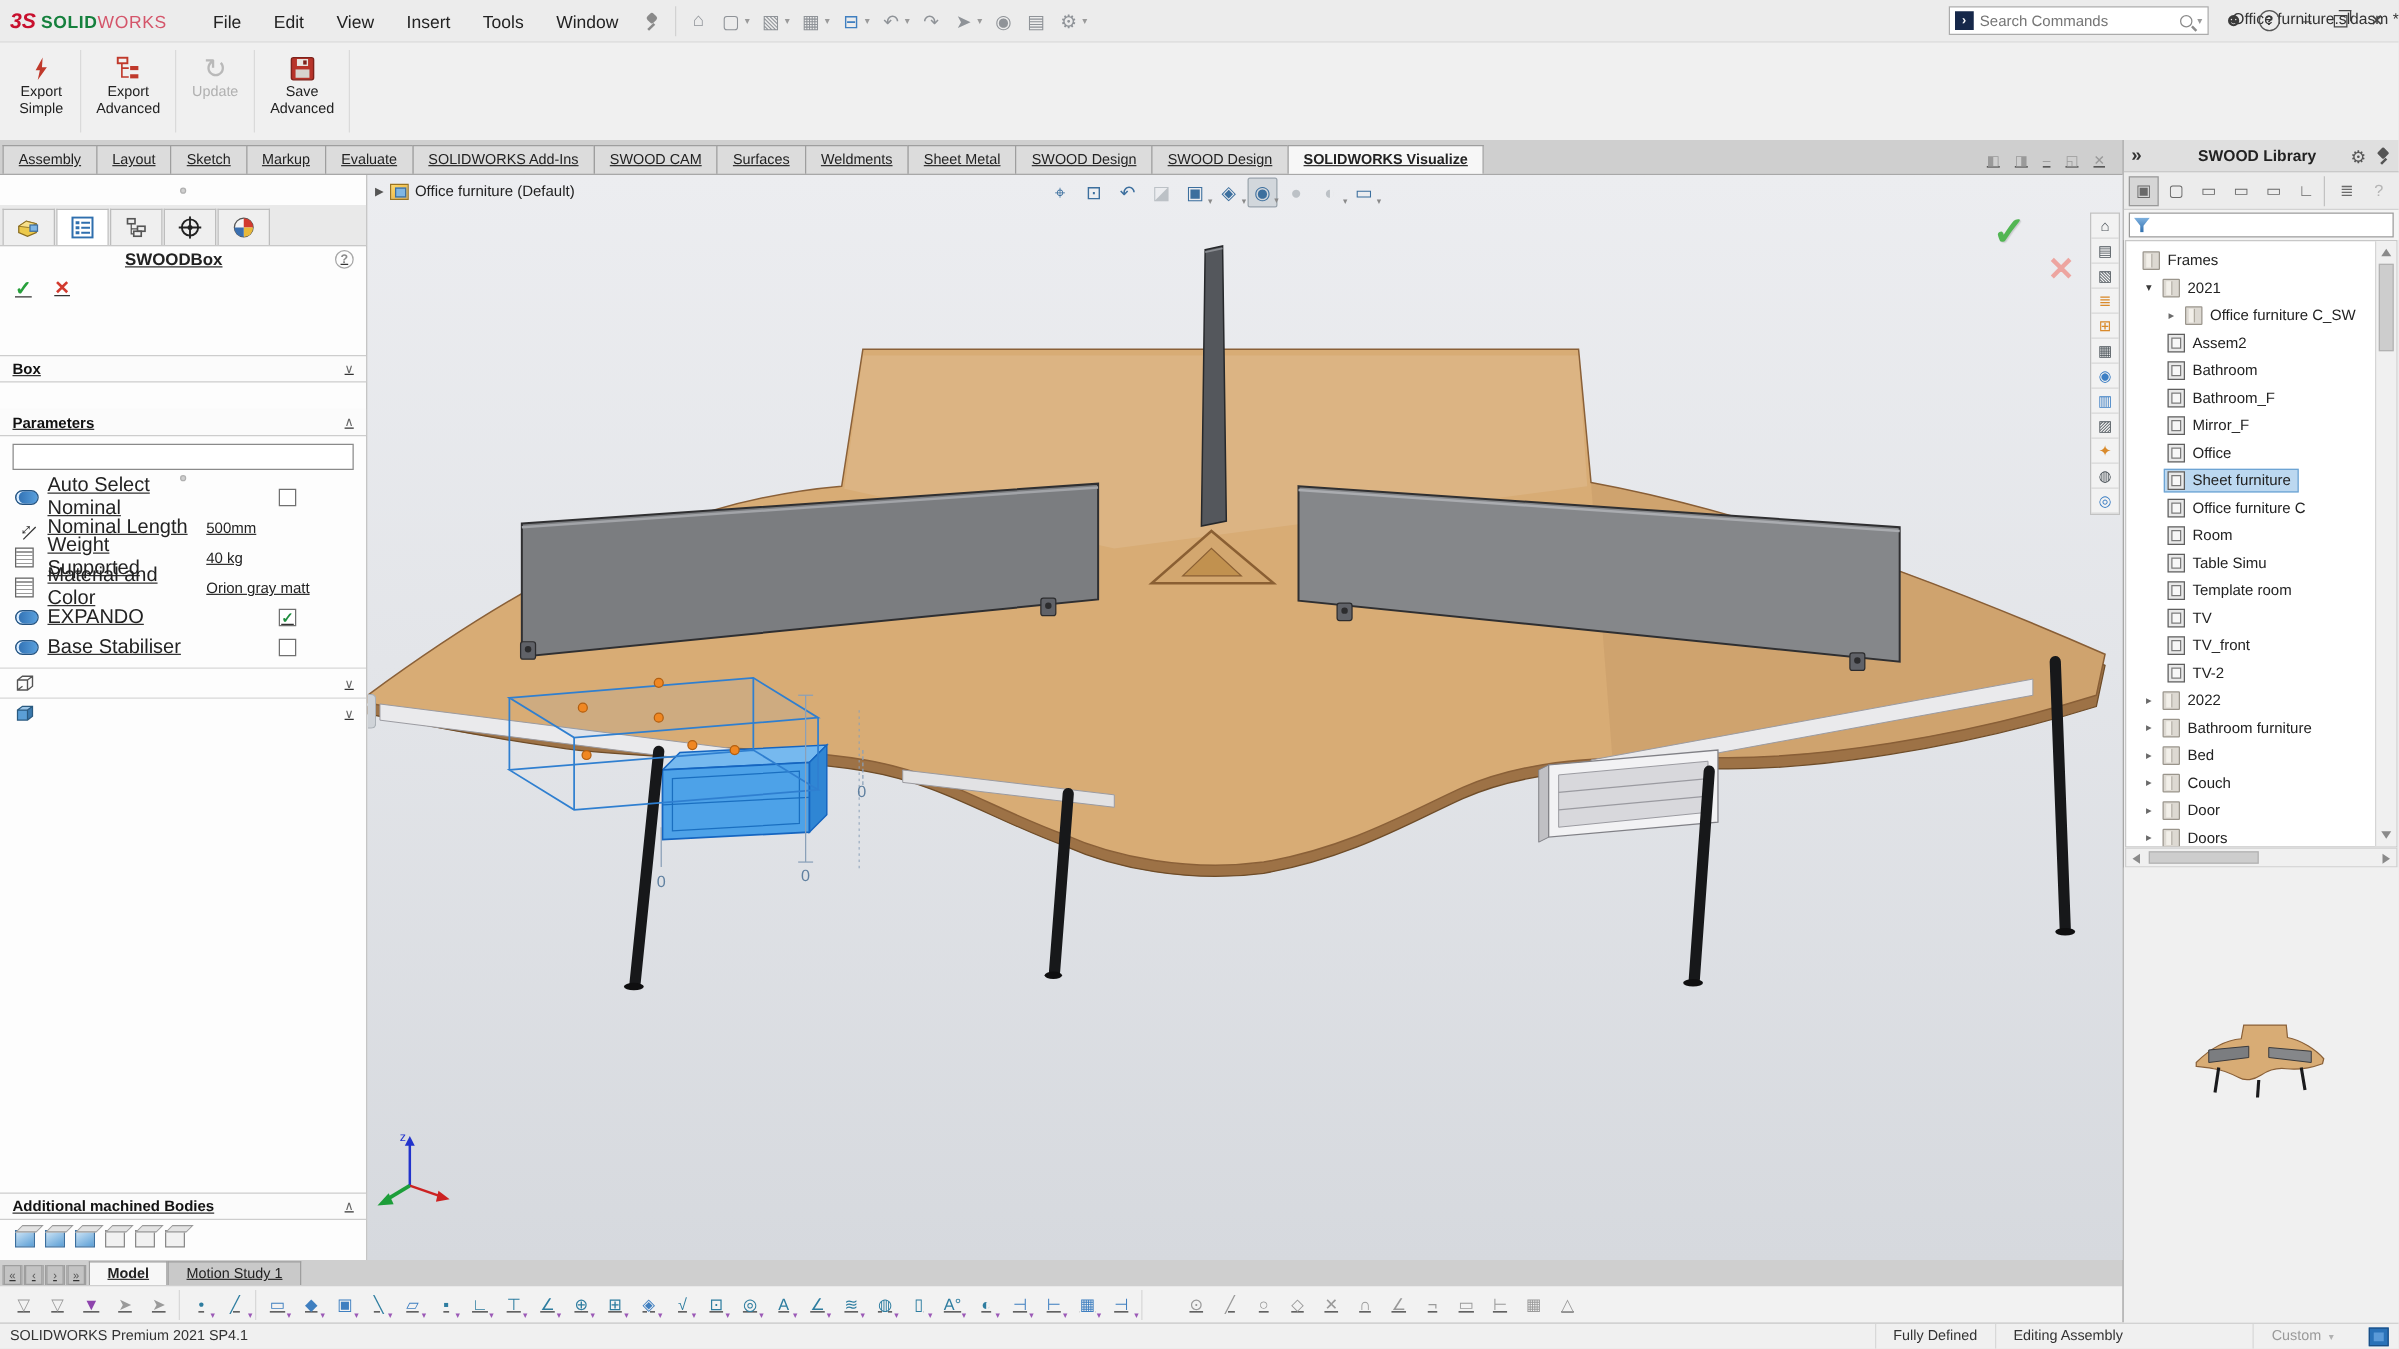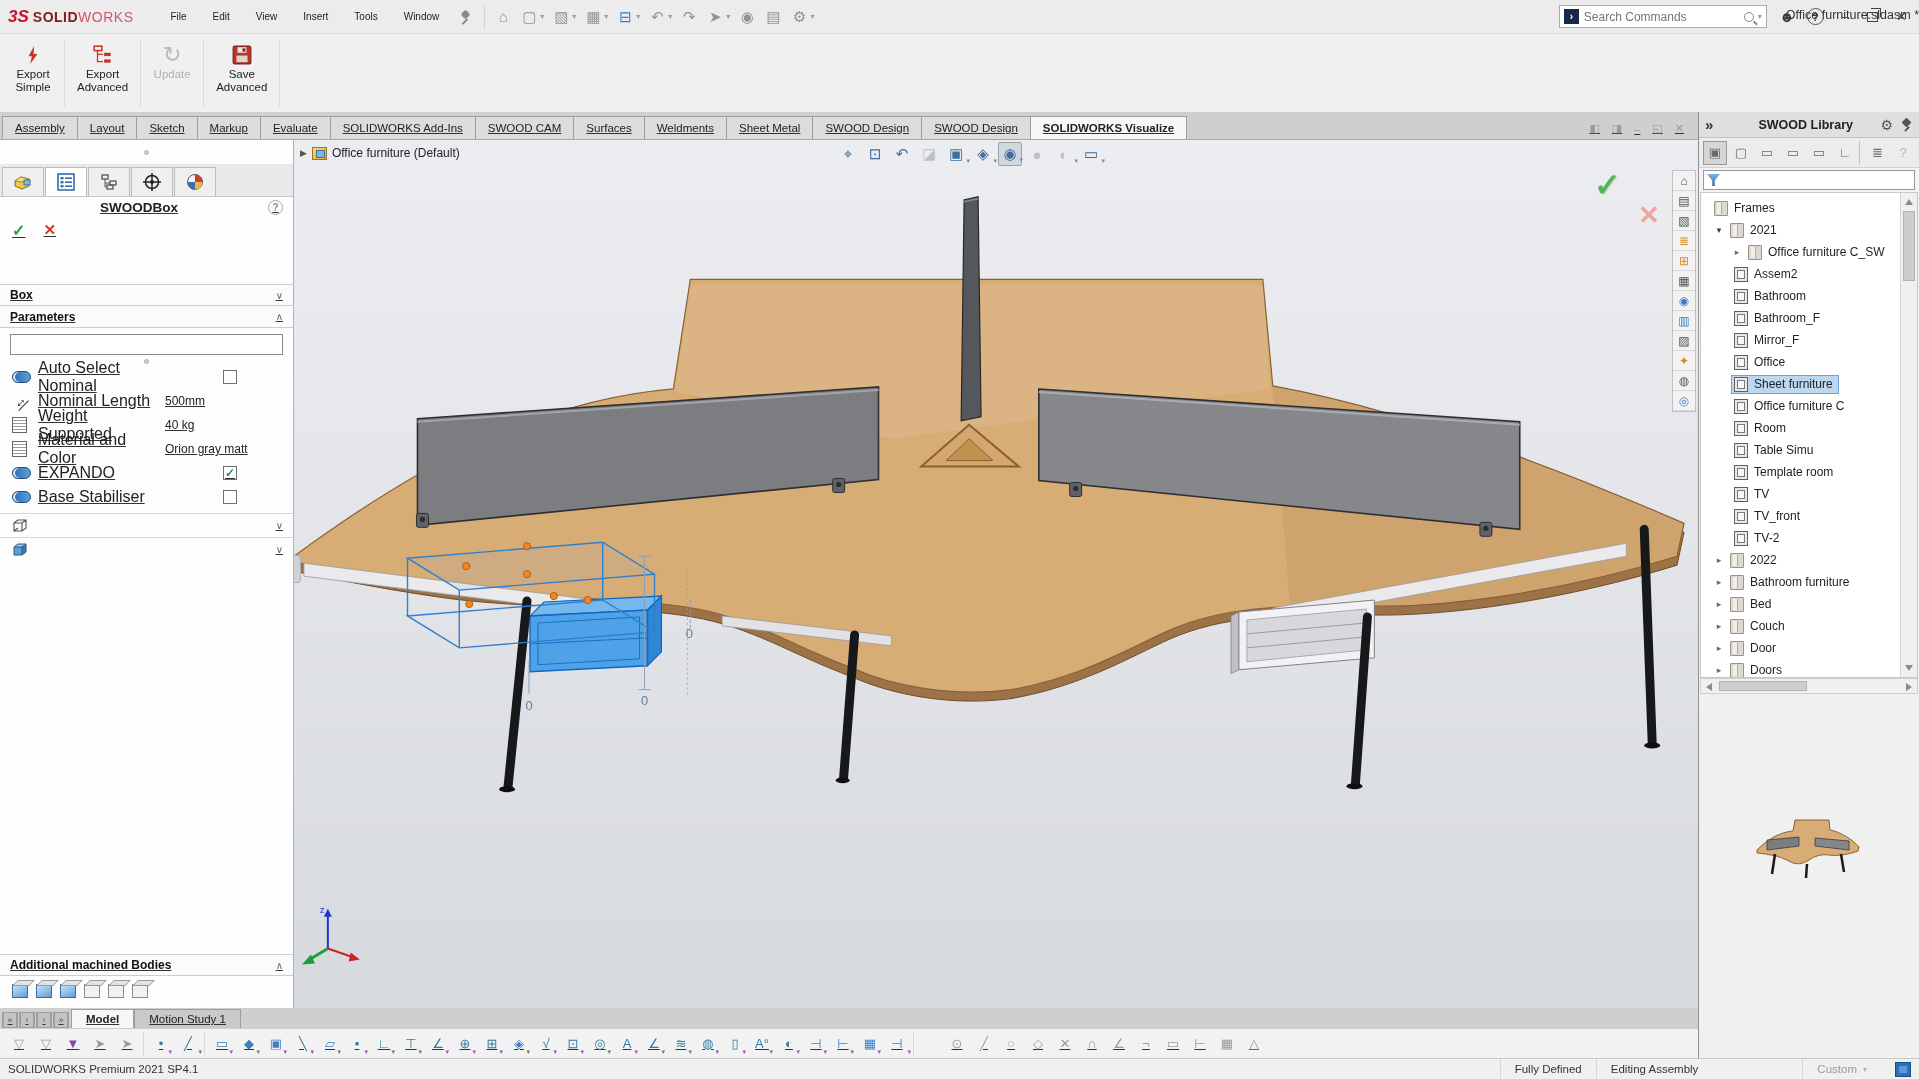--- a/index.html
+++ b/index.html
@@ -4,24 +4,24 @@
 <style>
   * { margin:0; padding:0; box-sizing:border-box; }
   html,body { width:1919px; height:1079px; overflow:hidden; }
   body { font-family:"Liberation Sans", sans-serif; font-size:12px; color:#333; background:#e9e9e9; }
   #app { width:1919px; height:1079px; display:flex; flex-direction:column; }
 
   
   .titlebar { height:34px; background:#ececec; display:flex; align-items:center; padding:0 8px; border-bottom:1px solid #dcdcdc; flex:0 0 auto; }
   .logo { display:flex; align-items:baseline; margin-right:26px; }
   .logo-mark { color:#c8102e; font-style:italic; font-weight:bold; font-size:17px; margin-right:4px; }
-  .logo-bold { color:#7f1d1d; font-weight:bold; font-size:14px; letter-spacing:.5px; }
+  .logo-bold { color:#15803d; font-weight:bold; font-size:14px; letter-spacing:.5px; }
   .logo-light { color:#d4556a; font-size:14px; letter-spacing:.5px; }
   .menus { display:flex; gap:4px; }
-  .menu { padding:4px 11px; font-size:10px; color:#222; cursor:default; }
+  .menu { padding:4px 11px; font-size:14px; color:#222; cursor:default; }
   .menu-pin { width:16px; height:16px; margin:0 6px; position:relative; }
   .menu-pin::before { content:""; position:absolute; left:6px; top:2px; width:7px; height:7px; background:#8a8a8a; border-radius:2px; transform:rotate(45deg); }
   .menu-pin::after { content:""; position:absolute; left:8px; top:9px; width:2px; height:7px; background:#8a8a8a; transform:rotate(45deg); }
   .qsep { width:1px; height:24px; background:#d2d2d2; margin:0 6px; }
   .quickbar { display:flex; align-items:center; gap:2px; }
   .qbtn { display:flex; align-items:center; padding:2px 3px; color:#8f9398; font-size:15px; }
   .qbtn .g { width:18px; text-align:center; }
   .qbtn[data-color="blue"] .g { color:#3f7fc0; }
   .qbtn[data-dd="true"]::after { content:"▾"; font-size:8px; color:#9a9a9a; margin-left:2px; }
   .win-title { position:absolute; left:0; right:0; top:8px; text-align:right; font-size:12.5px; color:#333; pointer-events:none; }
@@ -396,21 +396,21 @@
           <div class="okrow">
             <span class="ok-check">✓</span>
             <span class="ok-x">✕</span>
           </div>
           <div class="pspacer1"></div>
 
           <div class="psec">
             <span class="t">Box</span>
               <span class="chev">∨</span>
           </div>
-          <div class="psec" style="border-top:none;">
+          <div class="psec" style="border-top:none;margin-top:21px;">
             <span class="t">Parameters</span>
               <span class="chev">∧</span>
           </div>
           <div class="pinput-wrap">
             <input class="pinput" value="" style="">
           </div>
           <div class="pdot">
               <span class="grip-dot"></span>
             </div>
 

